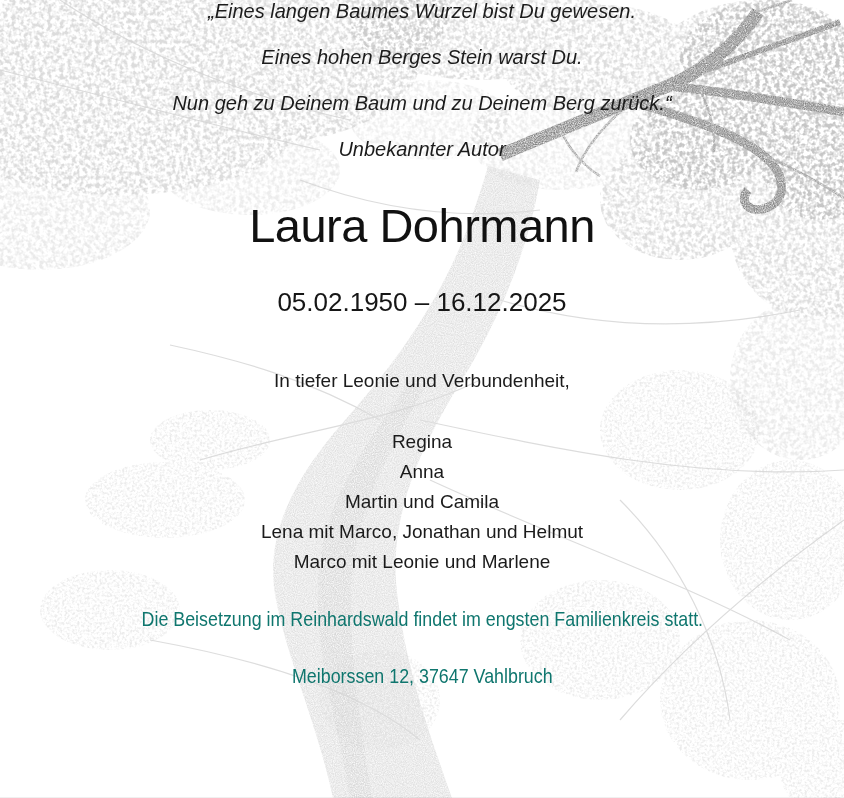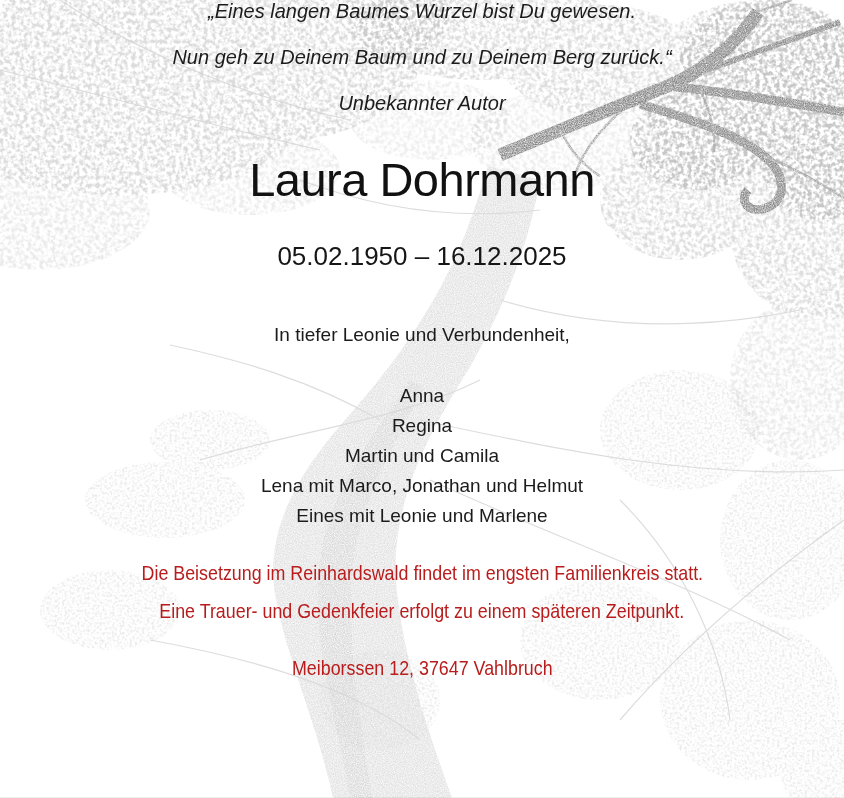--- a/index.html
+++ b/index.html
@@ -53,24 +53,24 @@
     font-size: 19px;
     line-height: 24px;
   }
   .family-list { margin: 34px 0 0 0; padding: 0; list-style: none; }
   .family-list li {
     font-size: 19px;
     line-height: 30px;
   }
   .notes { margin: 27px 0 0 0; }
   .notes p, .address-line {
-    margin: 8px;
+    margin: 0;
     font-size: 21px;
     line-height: 30px;
-    color: #b91c1c;
+    color: #0f766e;
   }
   .condensed {
     display: inline-block;
     transform: scaleX(0.85);
     transform-origin: center;
     white-space: nowrap;
   }
   .address-wrap { margin: 27px 0 0 0; }
   .bottom-edge {
     position: absolute; left: 0; right: 0; bottom: 0; height: 1px;
@@ -175,41 +175,41 @@
       <ellipse cx="770" cy="60" rx="90" ry="60"></ellipse>
       <ellipse cx="700" cy="140" rx="70" ry="50"></ellipse>
       <ellipse cx="820" cy="160" rx="60" ry="60"></ellipse>
     </g>
   </svg>
 
   <div class="content">
 
     <div class="quote">
       <p>„Eines langen Baumes Wurzel bist Du gewesen.</p>
+      <p>Eines hohen Berges Stein warst Du.</p>
       <p>Nun geh zu Deinem Baum und zu Deinem Berg zurück.“</p>
       <p class="attribution">Unbekannter Autor</p>
     </div>
 
     <h1 class="deceased-name">Laura Dohrmann</h1>
 
     <p class="life-dates">05.02.1950 – 16.12.2025</p>
 
     <p class="mourning-intro">In tiefer Leonie und Verbundenheit,</p>
 
     <ul class="family-list">
+      <li>Regina</li>
       <li>Anna</li>
-      <li>Regina</li>
       <li>Martin und Camila</li>
       <li>Lena mit Marco, Jonathan und Helmut</li>
-      <li>Eines mit Leonie und Marlene</li>
+      <li>Marco mit Leonie und Marlene</li>
     </ul>
 
     <div class="notes">
       <p><span class="condensed">Die Beisetzung im Reinhardswald findet im engsten Familienkreis statt.</span></p>
-      <p><span class="condensed">Eine Trauer- und Gedenkfeier erfolgt zu einem späteren Zeitpunkt.</span></p>
     </div>
 
     <div class="address-wrap">
       <p class="address-line"><span class="condensed">Meiborssen 12, 37647 Vahlbruch</span></p>
     </div>
 
   </div>
 
   <div class="bottom-edge"></div>
 </div>

